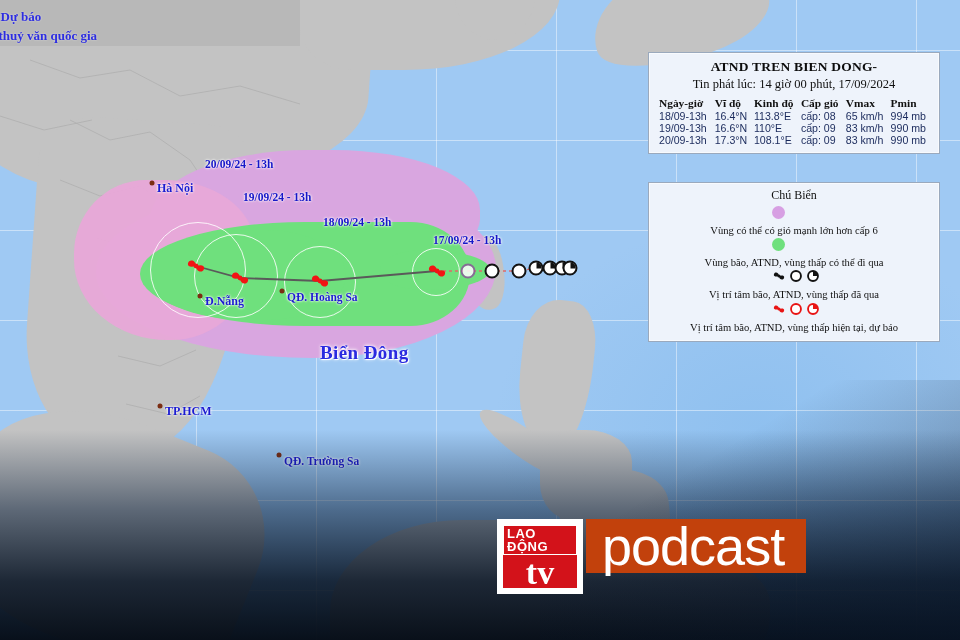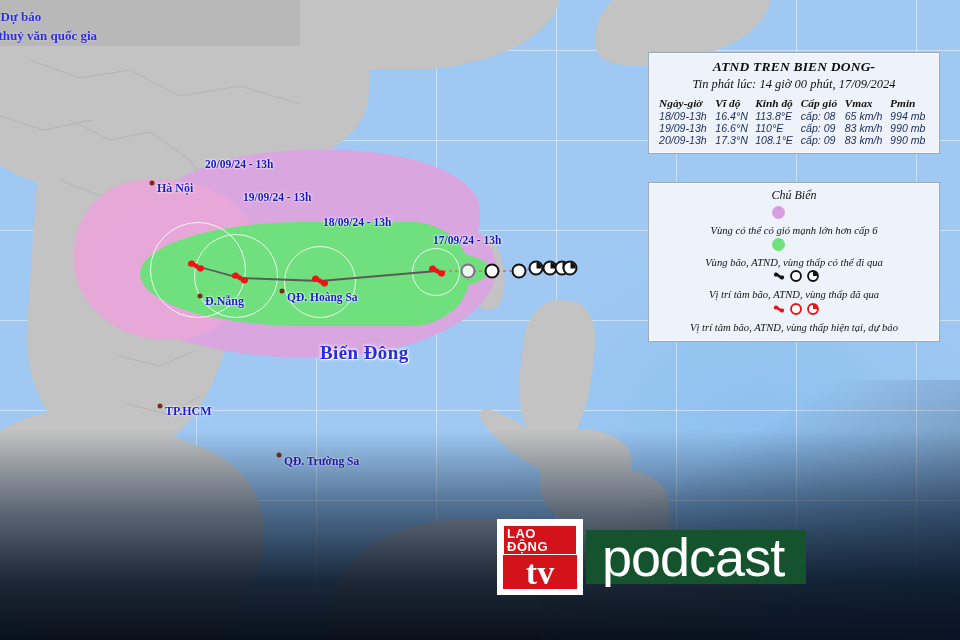--- a/index.html
+++ b/index.html
@@ -185,21 +185,20 @@
     color:#2d2de0; font-size:13px; line-height:1.45; font-weight:bold;
     text-shadow:0 0 2px rgba(255,255,255,.6);
     font-family:"Liberation Serif", serif;
   }
   .wm-dim { position:absolute; left:0; top:0; width:300px; height:46px; background:rgba(175,175,175,.55); }
 
   
   .panel {
     position:absolute; background:#eef3fb; border:1.6px solid #9aa9bd;
     box-shadow:0 0 0 1px rgba(255,255,255,.6) inset;
-    font-style:italic;
   }
   #info-panel { left:648px; top:52px; width:292px; padding:6px 8px 7px; }
   .panel-title {
     text-align:center; font-weight:bold; font-size:13.5px; color:#0d0d0d;
     letter-spacing:.2px;
   }
   .panel-sub { text-align:center; font-size:12.5px; color:#111; margin-top:2px; }
   table.fc { width:100%; border-collapse:collapse; margin-top:4px; }
   table.fc th {
     font-size:11.4px; font-weight:bold; color:#111; text-align:left;
@@ -225,41 +224,41 @@
     background:linear-gradient(to bottom, rgba(10,28,52,0) 0%, rgba(10,30,56,.55) 38%, rgba(6,18,34,.88) 72%, rgba(3,10,20,.97) 100%);
     pointer-events:none;
   }
   .fade-right {
     position:absolute; right:0; bottom:0; width:420px; height:260px;
     background:linear-gradient(to top left, rgba(8,22,42,.55), rgba(8,22,42,0) 65%);
     pointer-events:none;
   }
 
   #podcast-logo {
-    position:absolute; left:497px; top:519px; display:flex; align-items:center;
+    position:absolute; left:497px; top:519px; display:flex; align-items:flex-start;
     height:76px;
   }
   .logo-box {
     width:86px; background:#fff; padding:4px; display:flex; flex-direction:column;
   }
   .logo-box-inner {
     flex:1; background:#d3121a; display:flex; flex-direction:column;
     align-items:center; justify-content:center; border:2px solid #fff;
   }
   .logo-ld {
     color:#fff; font-weight:bold; font-size:13px; letter-spacing:.5px;
     font-family:"Liberation Sans", sans-serif; line-height:1;
     border:1.5px solid #fff; padding:1px 3px; margin-bottom:2px;
   }
   .logo-tv {
     color:#fff; font-weight:bold; font-size:34px; line-height:.92;
     font-family:"Liberation Serif", serif;
   }
   .logo-word {
-    background:#14532d; color:#fff; display:flex; align-items:center;
+    background:#c2410c; color:#fff; display:flex; align-items:center;
     padding:0 22px 0 16px; margin-left:3px;
   }
   .logo-word span {
     font-size:54px; font-weight:400; letter-spacing:-1px; line-height:1;
     font-family:"Liberation Sans", sans-serif;
   }
 </style>
 </head>
 <body>
 

